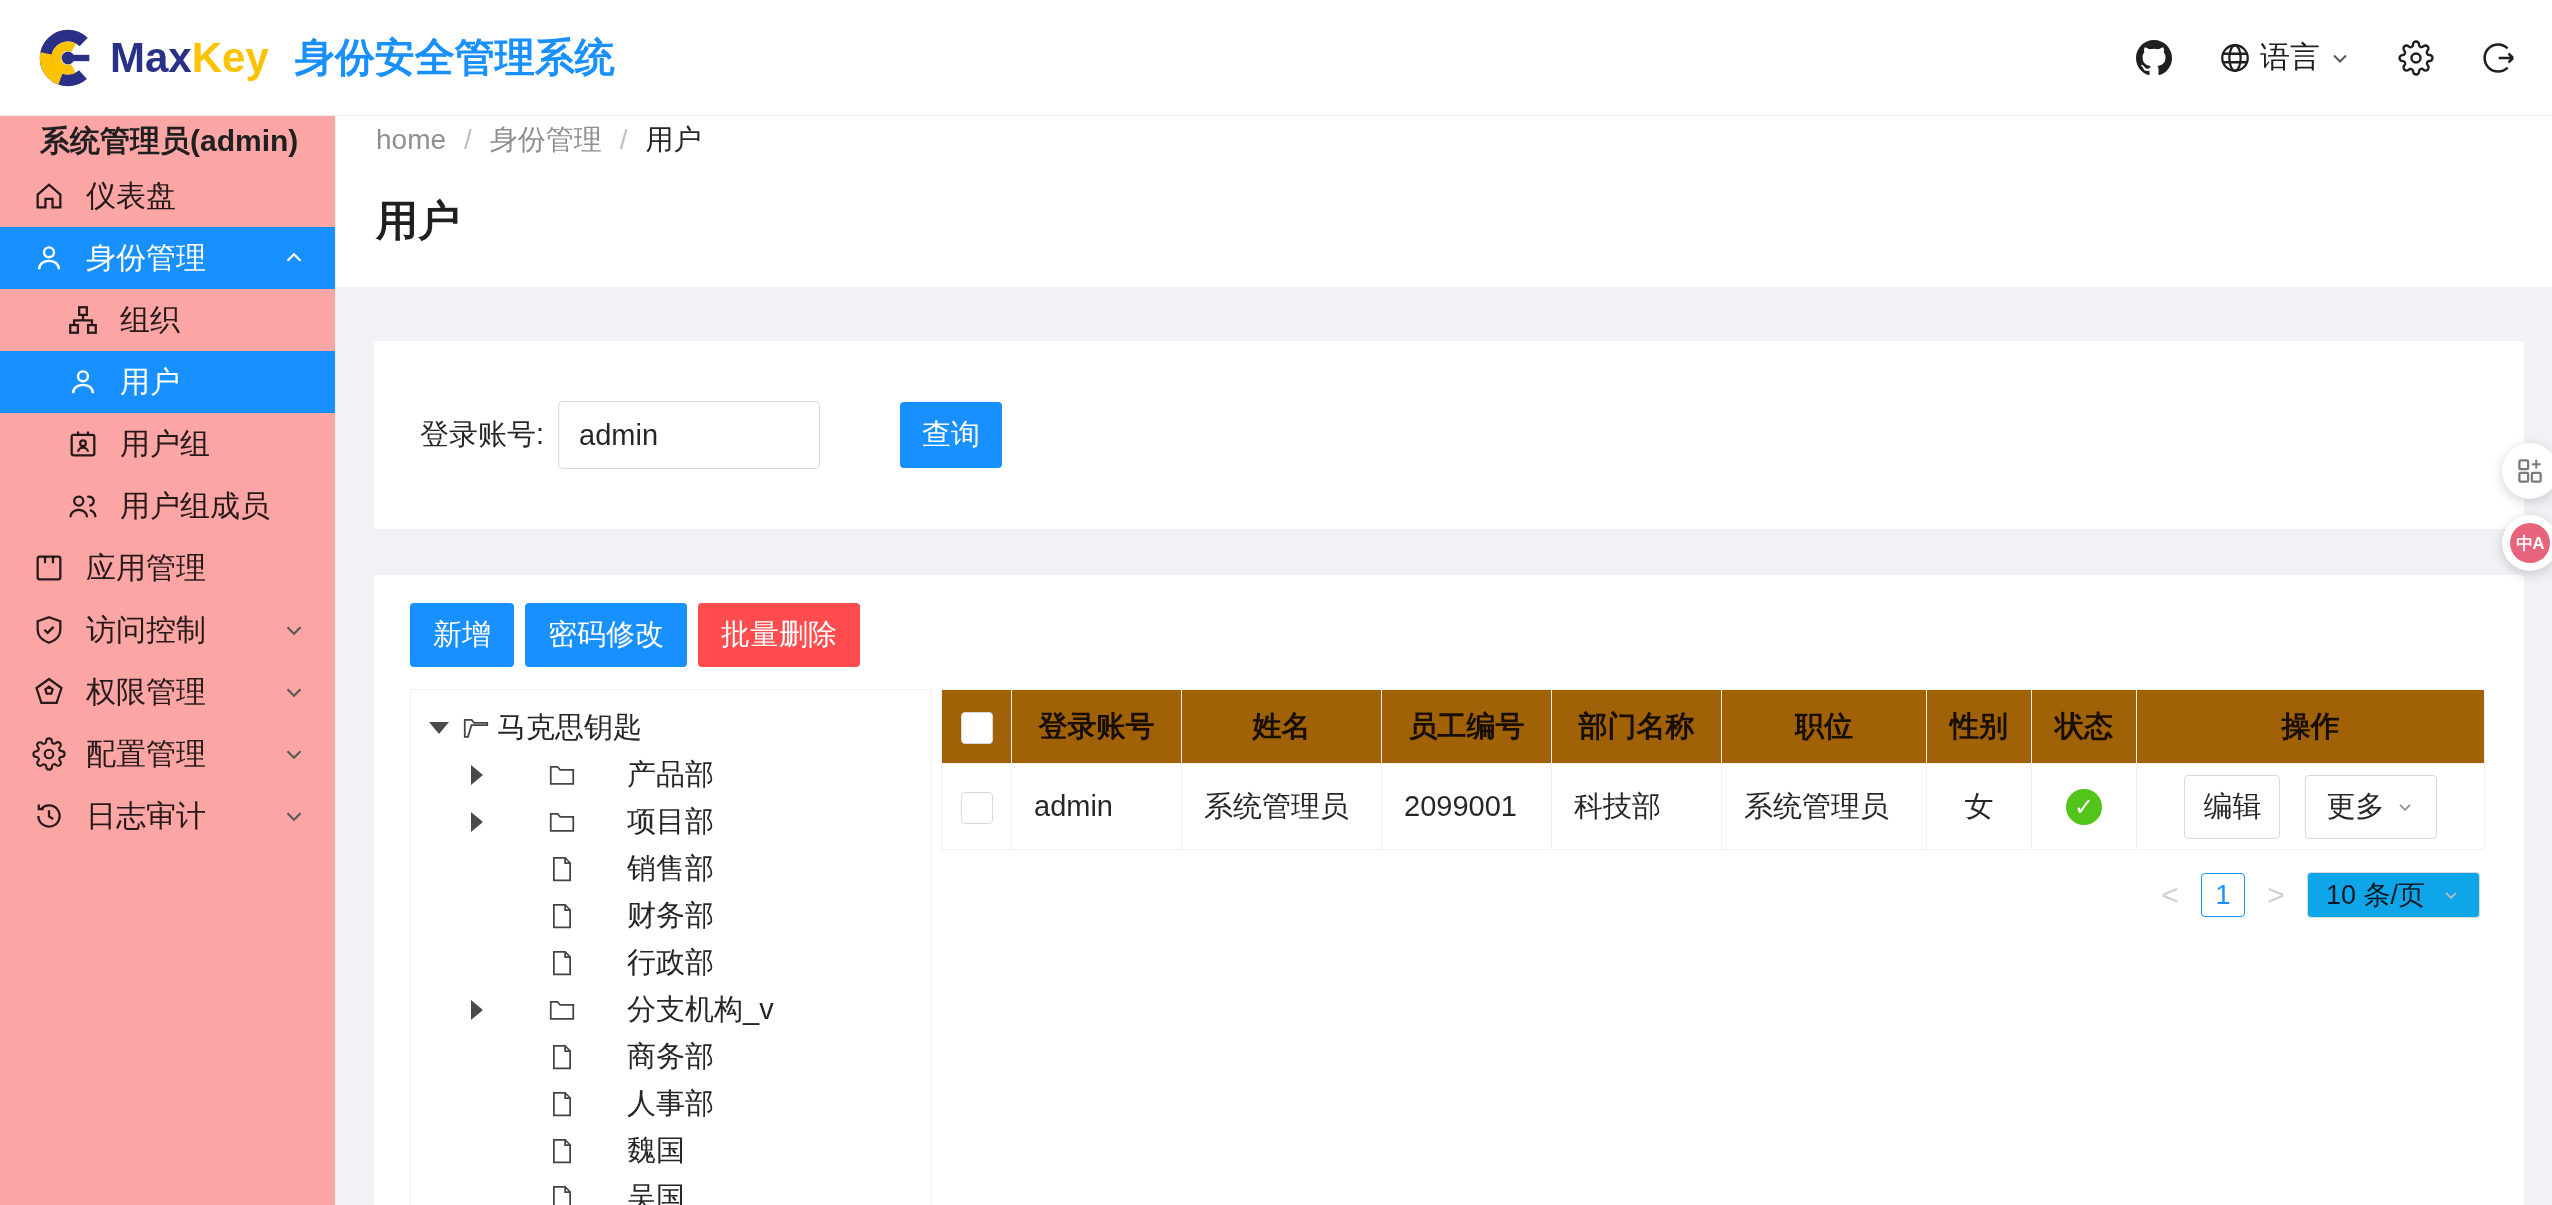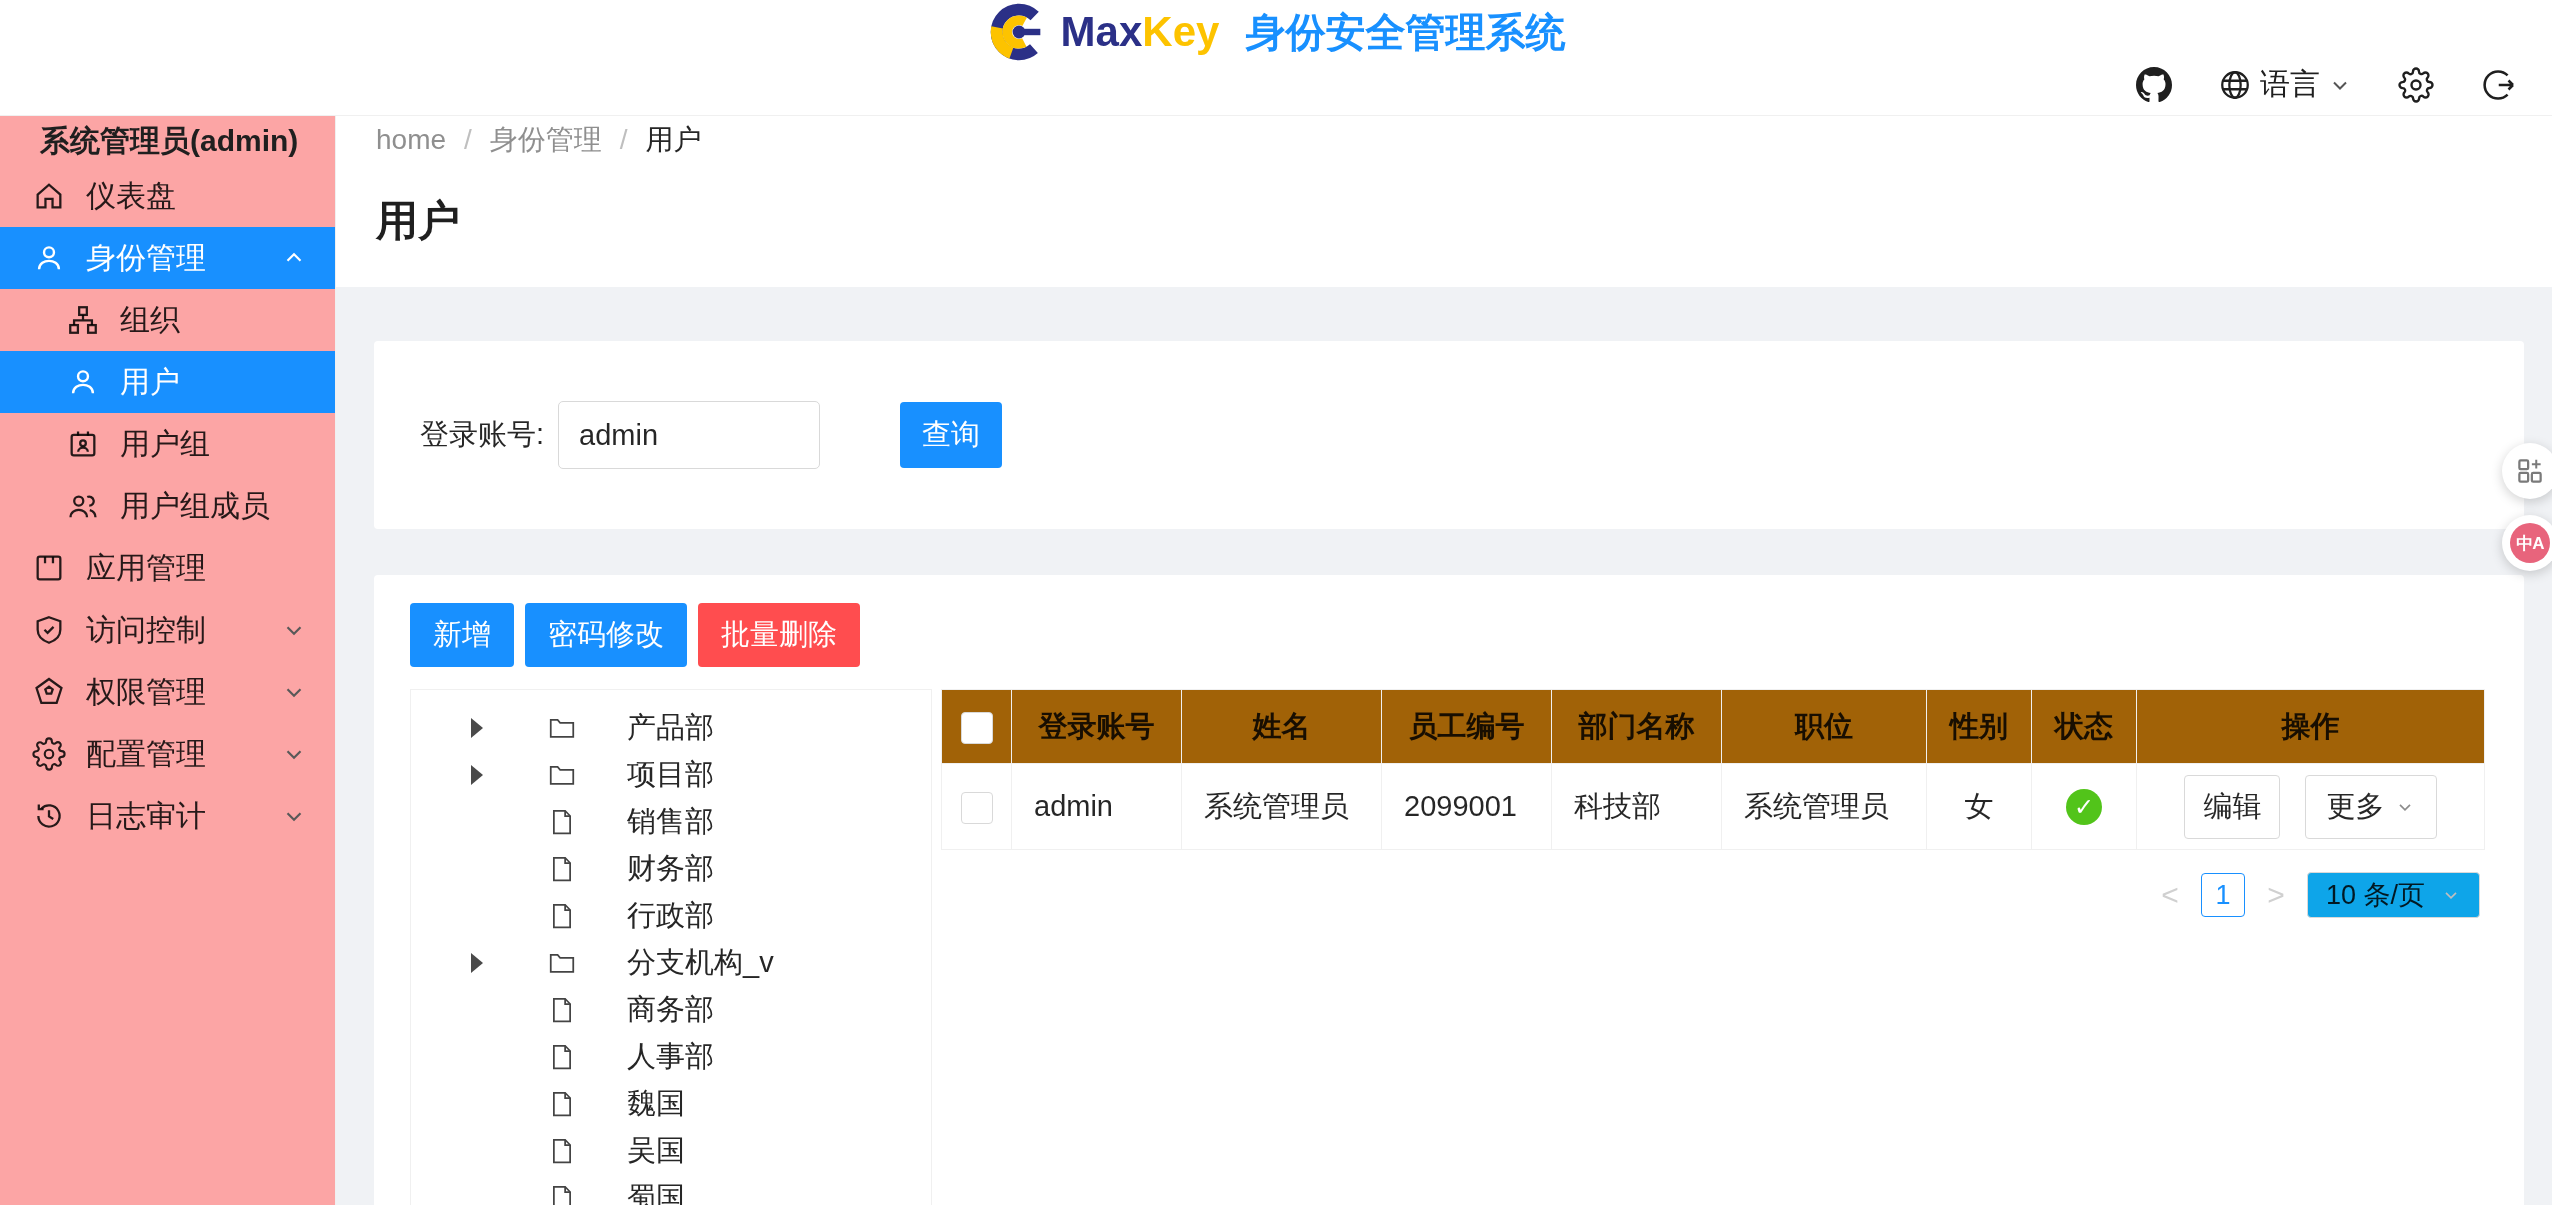--- a/index.html
+++ b/index.html
@@ -8,21 +8,21 @@
     font-family: "Liberation Sans", "DejaVu Sans", sans-serif;
     background:#f0f2f5; overflow:hidden; position:relative;
     color: rgba(0,0,0,.85);
   }
   svg { display:block; }
 
   
   .hdr {
     position:absolute; top:0; left:0; right:0; height:116px;
     background:#fff; border-bottom:1px solid #f0f0f0;
-    display:flex; align-items:center; padding:0 36px; z-index:20;flex-direction:column;
+    display:flex; align-items:center; padding:0 36px; z-index:20;
   }
   .brand { display:flex; align-items:center; gap:10px; }
   .brand-text { font-size:42px; font-weight:700; letter-spacing:0; }
   .brand-max { color:#2b3087; }
   .brand-key { color:#fdc300; }
   .brand-suffix { color:#1890ff; font-size:40px; font-weight:700; margin-left:16px; }
   .hdr-right { margin-left:auto; display:flex; align-items:center; gap:46px; }
   .hdr-ic { display:flex; align-items:center; gap:8px; color:#1f1f1f; cursor:pointer; }
   .hdr-ic span.lbl { font-size:30px; }
 
@@ -321,20 +321,29 @@
       <div class="toolbar">
         <button class="btn btn-primary tb-add">新增</button>
         <button class="btn btn-primary tb-pwd">密码修改</button>
         <button class="btn btn-danger tb-del">批量删除</button>
       </div>
 
       <div class="panes">
 
         <div class="tree">
 
+          <div class="tnode lvl0">
+            <span class="tw">
+                <i class="caret-down"></i>
+              </span>
+            <svg class="ticon" viewBox="0 0 24 24" fill="none" stroke="#444" stroke-width="1.4">
+                <path d="M3 5.5h5.5l2 2.3H21v1.8H8.4L5.6 19H3z"></path>
+              </svg>
+            <span>马克思钥匙</span>
+          </div>
 
           <div class="tnode lvl1">
             <span class="tw">
                 <i class="caret-right"></i>
               </span>
             <svg class="ticon" viewBox="0 0 24 24" fill="none" stroke="#444" stroke-width="1.4">
                 <path d="M3 5.5h5.5l2 2.3H21V19H3z"></path>
               </svg>
             <span>产品部</span>
           </div>

